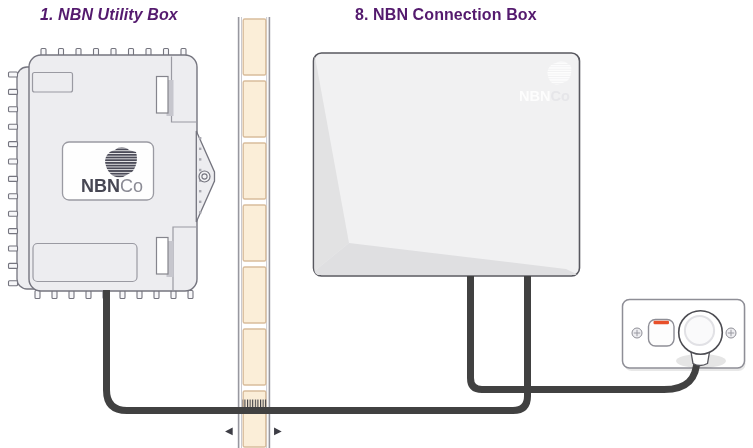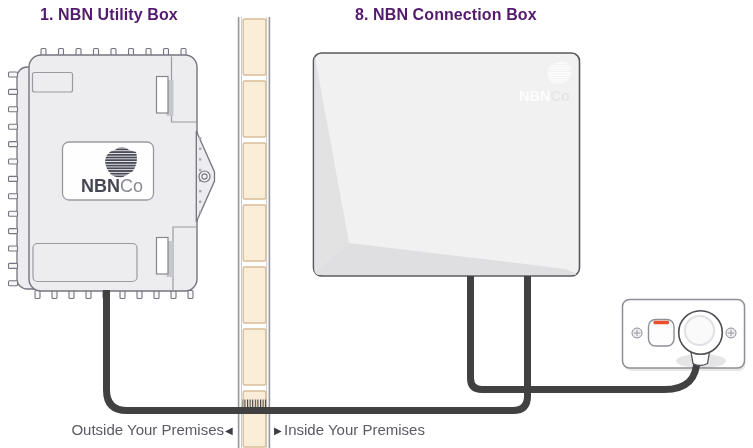--- a/index.html
+++ b/index.html
@@ -5,21 +5,21 @@
   html,body{margin:0;padding:0;background:#ffffff;}
   .canvas{
     position:relative;width:753px;height:448px;overflow:hidden;background:#ffffff;
     font-family:"Liberation Sans","DejaVu Sans",sans-serif;
   }
   .canvas svg{position:absolute;left:0;top:0;}
   .title{
     position:absolute;top:6px;font-size:16px;font-weight:bold;color:#541a6e;
     letter-spacing:0.1px;white-space:nowrap;
   }
-  .title1{left:40px;}
+  .title1{left:40px;font-style:italic;}
   .title2{left:355px;}
   .premises-label{
     position:absolute;top:421px;font-size:15px;color:#5a5a64;white-space:nowrap;
   }
   .label-outside{right:529px;}
   .label-inside{left:284px;}
   .arrow{
     position:absolute;top:424px;font-size:10px;color:#3d3d45;line-height:14px;
   }
   .arrow-left{left:225px;}
@@ -167,18 +167,16 @@
     <path d="M 470.5,276 V 378 Q 470.5,389.5 482,389.5 H 664 C 686,389.5 697,380 697,358 L 697,351" fill="none" stroke-width="7" stroke="#414141"></path>
     <rect x="242.5" y="399.5" width="24" height="8" fill="url(#conduitHatch)"></rect>
 
     <g>
       <path d="M 690.5,349 L 710,349 L 707.5,363.5 Q 700,367.5 693,363.5 Z" fill="#ffffff" stroke="#55555c" stroke-width="1.3"></path>
       <circle cx="700.5" cy="332.5" r="21.8" fill="#ffffff" stroke="#4c4c52" stroke-width="1.6"></circle>
       <circle cx="699.5" cy="330.5" r="14.6" fill="#fafafb" stroke="#e1e1e5" stroke-width="2"></circle>
     </g>
   </svg>
 
-  <div class="premises-label label-outside">Outside Your Premises</div>
   <div class="arrow arrow-left">◀</div>
   <div class="arrow arrow-right">▶</div>
-  <div class="premises-label label-inside">Inside Your Premises</div>
 
 </div>
 
 </body></html>

